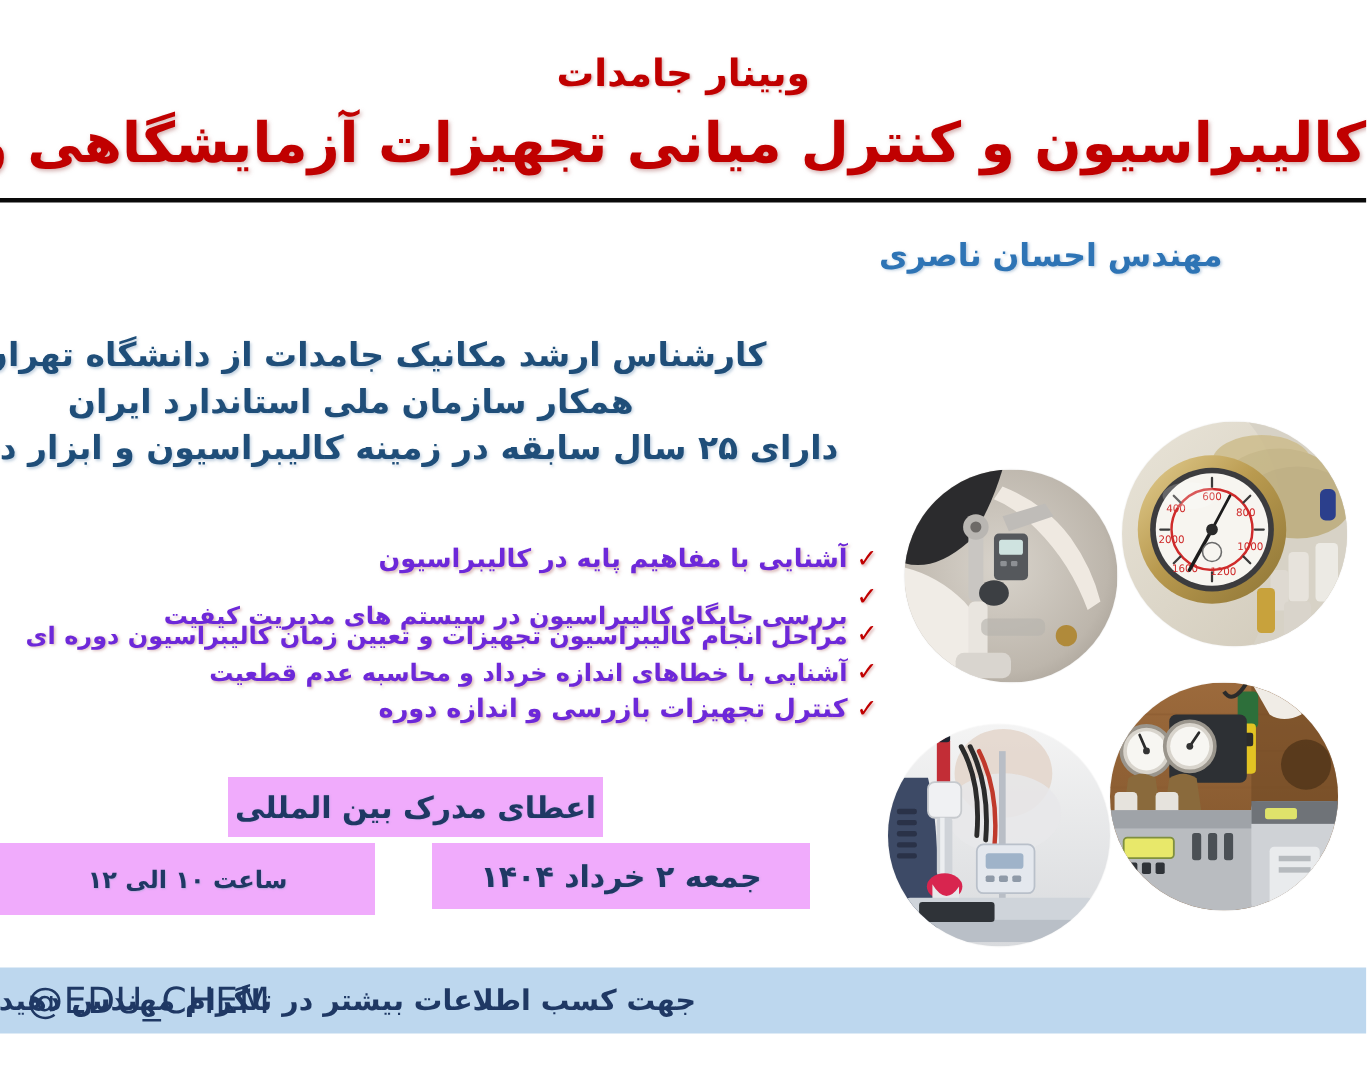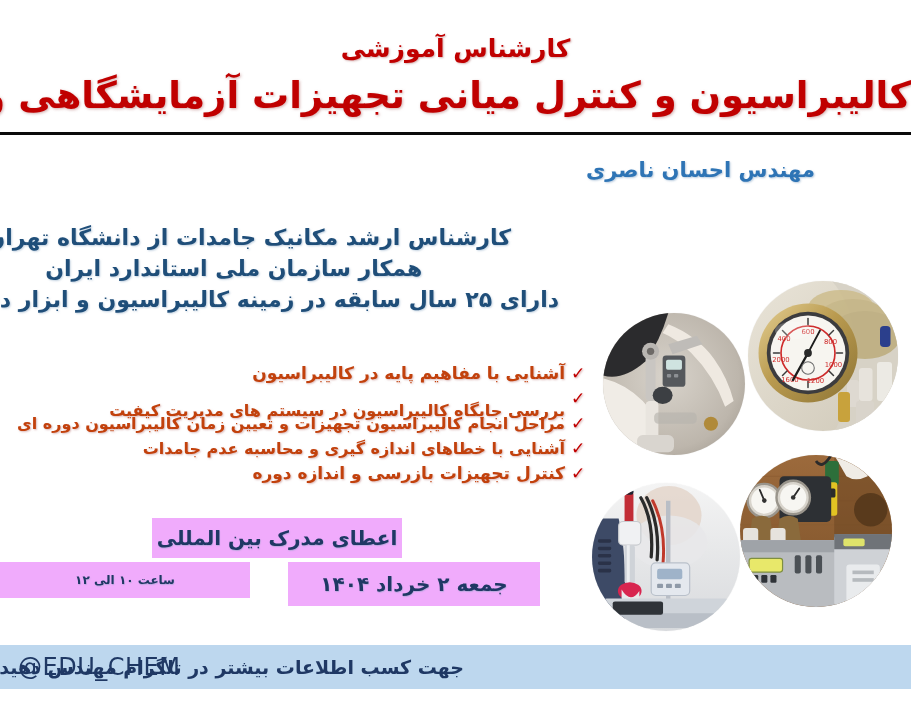--- a/index.html
+++ b/index.html
@@ -63,39 +63,39 @@
     display:flex;align-items:center;justify-content:flex-start;
     height:22px;margin-bottom:3px;white-space:nowrap;
   }
   .bullet .tick{
     width:26px;min-width:26px;text-align:center;
     color:#c00000;font-size:17px;font-weight:bold;
     line-height:1;
     text-shadow:1px 1px 2px rgba(190,120,120,.6);
   }
   .bullet .btxt{
-    font-size:16px;font-weight:bold;color:#c2410c;
+    font-size:16px;font-weight:bold;color:#6d28d9;
     text-shadow:1px 1px 2px rgba(190,130,130,.55);
   }
   .b1 .btxt{font-size:17px;}
   .b2 .btxt{font-size:16px;margin-top:24px;}
   .b3 .btxt{font-size:16px;}
   .b4 .btxt{font-size:16px;}
   .b5 .btxt{font-size:17px;}
 
   
   .box{
     position:absolute;background:#f0abfc;
     display:flex;align-items:center;justify-content:center;
     color:#1f3864;font-weight:bold;direction:rtl;
     text-shadow:0.5px 0.5px 1px rgba(140,165,195,.5);
   }
   #box-cert{left:152px;top:518px;width:250px;height:40px;font-size:20px;}
   #box-date{left:288px;top:562px;width:252px;height:44px;font-size:20px;}
-  #box-time{left:0px;top:562px;width:250px;height:36px;font-size:12px;}
+  #box-time{left:0px;top:562px;width:250px;height:48px;font-size:16px;}
 
   
   #footer{
     position:absolute;left:0;top:645px;width:911px;height:44px;
     background:#bdd7ee;
   }
   #footer .tg{
     position:absolute;right:447px;top:50%;transform:translateY(-50%);
     font-size:19px;font-weight:bold;color:#1f3864;direction:rtl;white-space:nowrap;
   }
@@ -113,21 +113,21 @@
   #photo-gauge{left:748px;top:281px;width:150px;height:150px;}
   #photo-titrator{left:592px;top:483px;width:148px;height:148px;}
   #photo-instruments{left:740px;top:455px;width:152px;height:152px;}
   .photo svg{display:block;width:100%;height:100%;}
 </style>
 </head>
 <body>
 
 <div id="poster">
 
-  <div class="hdr-sub">کارشناس آموزشی</div>
+  <div class="hdr-sub">وبینار جامدات</div>
   <div class="hdr-main">کالیبراسیون و کنترل میانی تجهیزات آزمایشگاهی و صنعتی</div>
   <div class="hdr-rule"></div>
 
   <div class="presenter">مهندس احسان ناصری</div>
 
   <div class="bio">
     <div class="bio-line l1">کارشناس ارشد مکانیک جامدات از دانشگاه تهران</div>
     <div class="bio-line l2">همکار سازمان ملی استاندارد ایران</div>
     <div class="bio-line l3">دارای ۲۵ سال سابقه در زمینه کالیبراسیون و ابزار دقیق</div>
   </div>
@@ -140,21 +140,21 @@
     <div class="bullet b2">
       <span class="tick">✓</span>
       <span class="btxt">بررسی جایگاه کالیبراسیون در سیستم های مدیریت کیفیت</span>
     </div>
     <div class="bullet b3">
       <span class="tick">✓</span>
       <span class="btxt">مراحل انجام کالیبراسیون تجهیزات و تعیین زمان کالیبراسیون دوره ای</span>
     </div>
     <div class="bullet b4">
       <span class="tick">✓</span>
-      <span class="btxt">آشنایی با خطاهای اندازه گیری و محاسبه عدم جامدات</span>
+      <span class="btxt">آشنایی با خطاهای اندازه خرداد و محاسبه عدم قطعیت</span>
     </div>
     <div class="bullet b5">
       <span class="tick">✓</span>
       <span class="btxt">کنترل تجهیزات بازرسی و اندازه دوره</span>
     </div>
   </div>
 
   <div class="box" id="box-cert">اعطای مدرک بین المللی</div>
   <div class="box" id="box-date">جمعه ۲ خرداد ۱۴۰۴</div>
   <div class="box" id="box-time">ساعت ۱۰ الی ۱۲</div>

